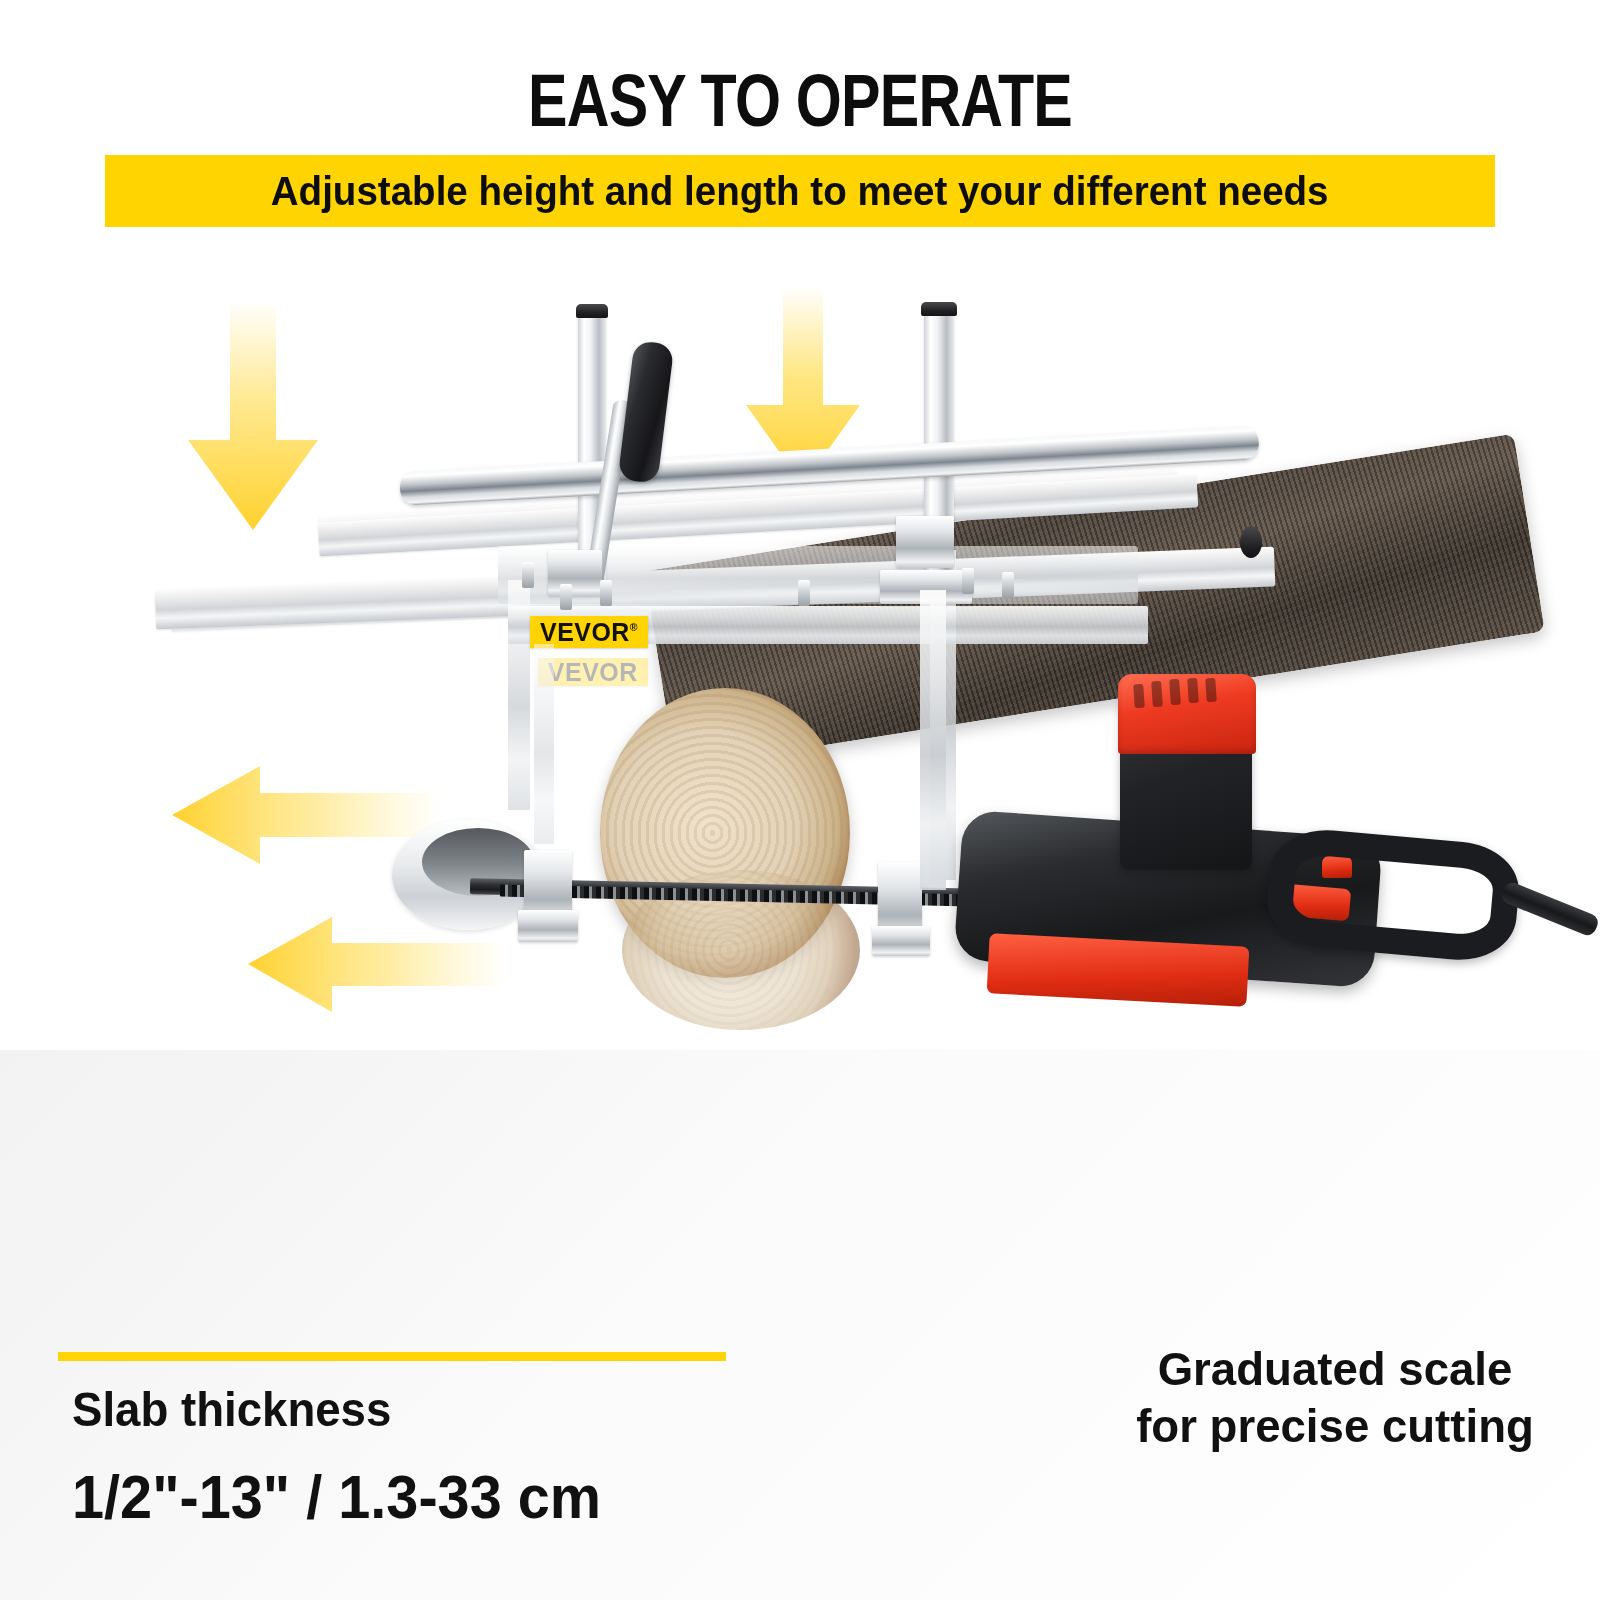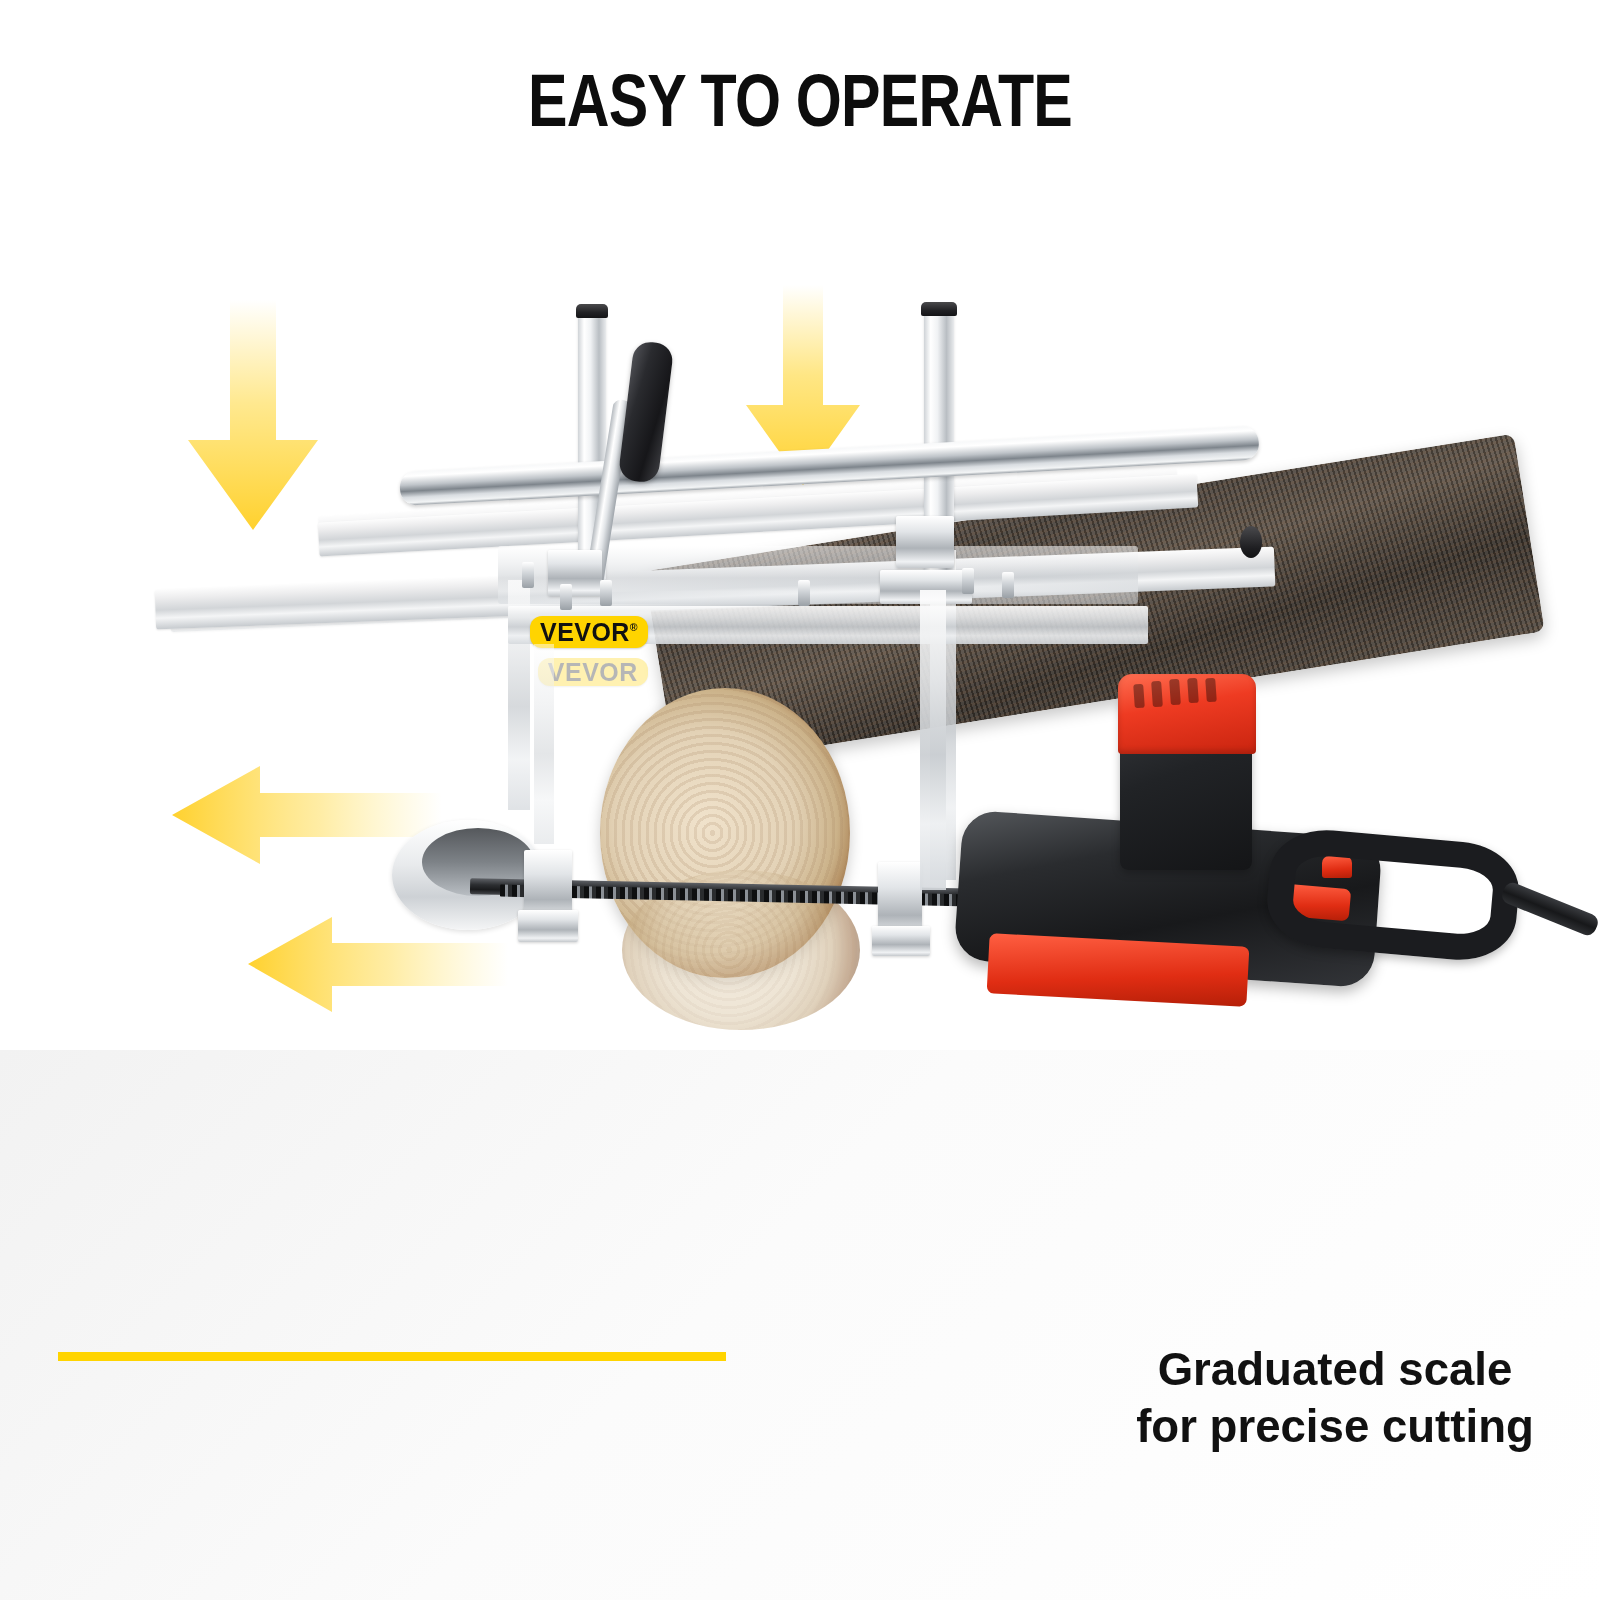--- a/index.html
+++ b/index.html
@@ -97,21 +97,20 @@
     border-radius:8px;
   }
 
   
   .vevor {
     position:absolute;
     background:#FFD400;
     display:flex; align-items:center; justify-content:center;
     padding:0 10px;
     box-shadow:0 1px 2px rgba(0,0,0,0.18);
-    border-radius:12px;
   }
   .vevor span {
     font-size:26px; font-weight:bold; letter-spacing:0.5px; color:#111;
     transform:scaleX(0.96);
   }
   .vevor sup { font-size:11px; vertical-align:super; }
   .vevor-ghost { opacity:0.30; }
 
   
   .log-body {
@@ -273,20 +272,23 @@
 </style>
 </head>
 <body>
 
 <div class="stage">
 
   <div class="bg-wash"></div>
 
   <div class="title">EASY TO OPERATE</div>
 
+  <div class="sub-banner">
+    <span>Adjustable height and length to meet your different needs</span>
+  </div>
 
   <svg class="arrow-down" style="left:178px; top:300px;" width="150" height="230" viewBox="0 0 150 230">
     <defs>
       <linearGradient id="gdown" x1="0" y1="0" x2="0" y2="1">
         <stop offset="0%" stop-color="#FFD633" stop-opacity="0"></stop>
         <stop offset="45%" stop-color="#FFD633" stop-opacity="0.55"></stop>
         <stop offset="100%" stop-color="#FFD12E" stop-opacity="1"></stop>
       </linearGradient>
     </defs>
     <path d="M52,0 L98,0 L98,140 L140,140 L75,230 L10,140 L52,140 Z" fill="url(#gdown)"></path>
@@ -401,20 +403,24 @@
     <div class="saw-red" style="left:1322px; top:606px; width:30px; height:22px; border-radius:7px 7px 3px 3px;"></div>
 
     <div class="saw-handle-ring" style="left:1268px; top:586px; width:250px; height:118px; transform:rotate(5deg);"></div>
     <div class="saw-cord" style="left:1500px; top:648px; width:100px; height:22px; transform:rotate(22deg);"></div>
 
   </div>
 
 
   <div class="divider"></div>
 
+  <div class="spec" style="left:72px; top:1382px;">
+    <div class="spec-label">Slab thickness</div>
+    <div class="spec-value" style="margin-top:24px;">1/2"-13" / 1.3-33 cm</div>
+  </div>
 
   <div class="right-text">
     <div>Graduated scale</div>
     <div>for precise cutting</div>
   </div>
 
 
 </div>
 
 </body></html>

